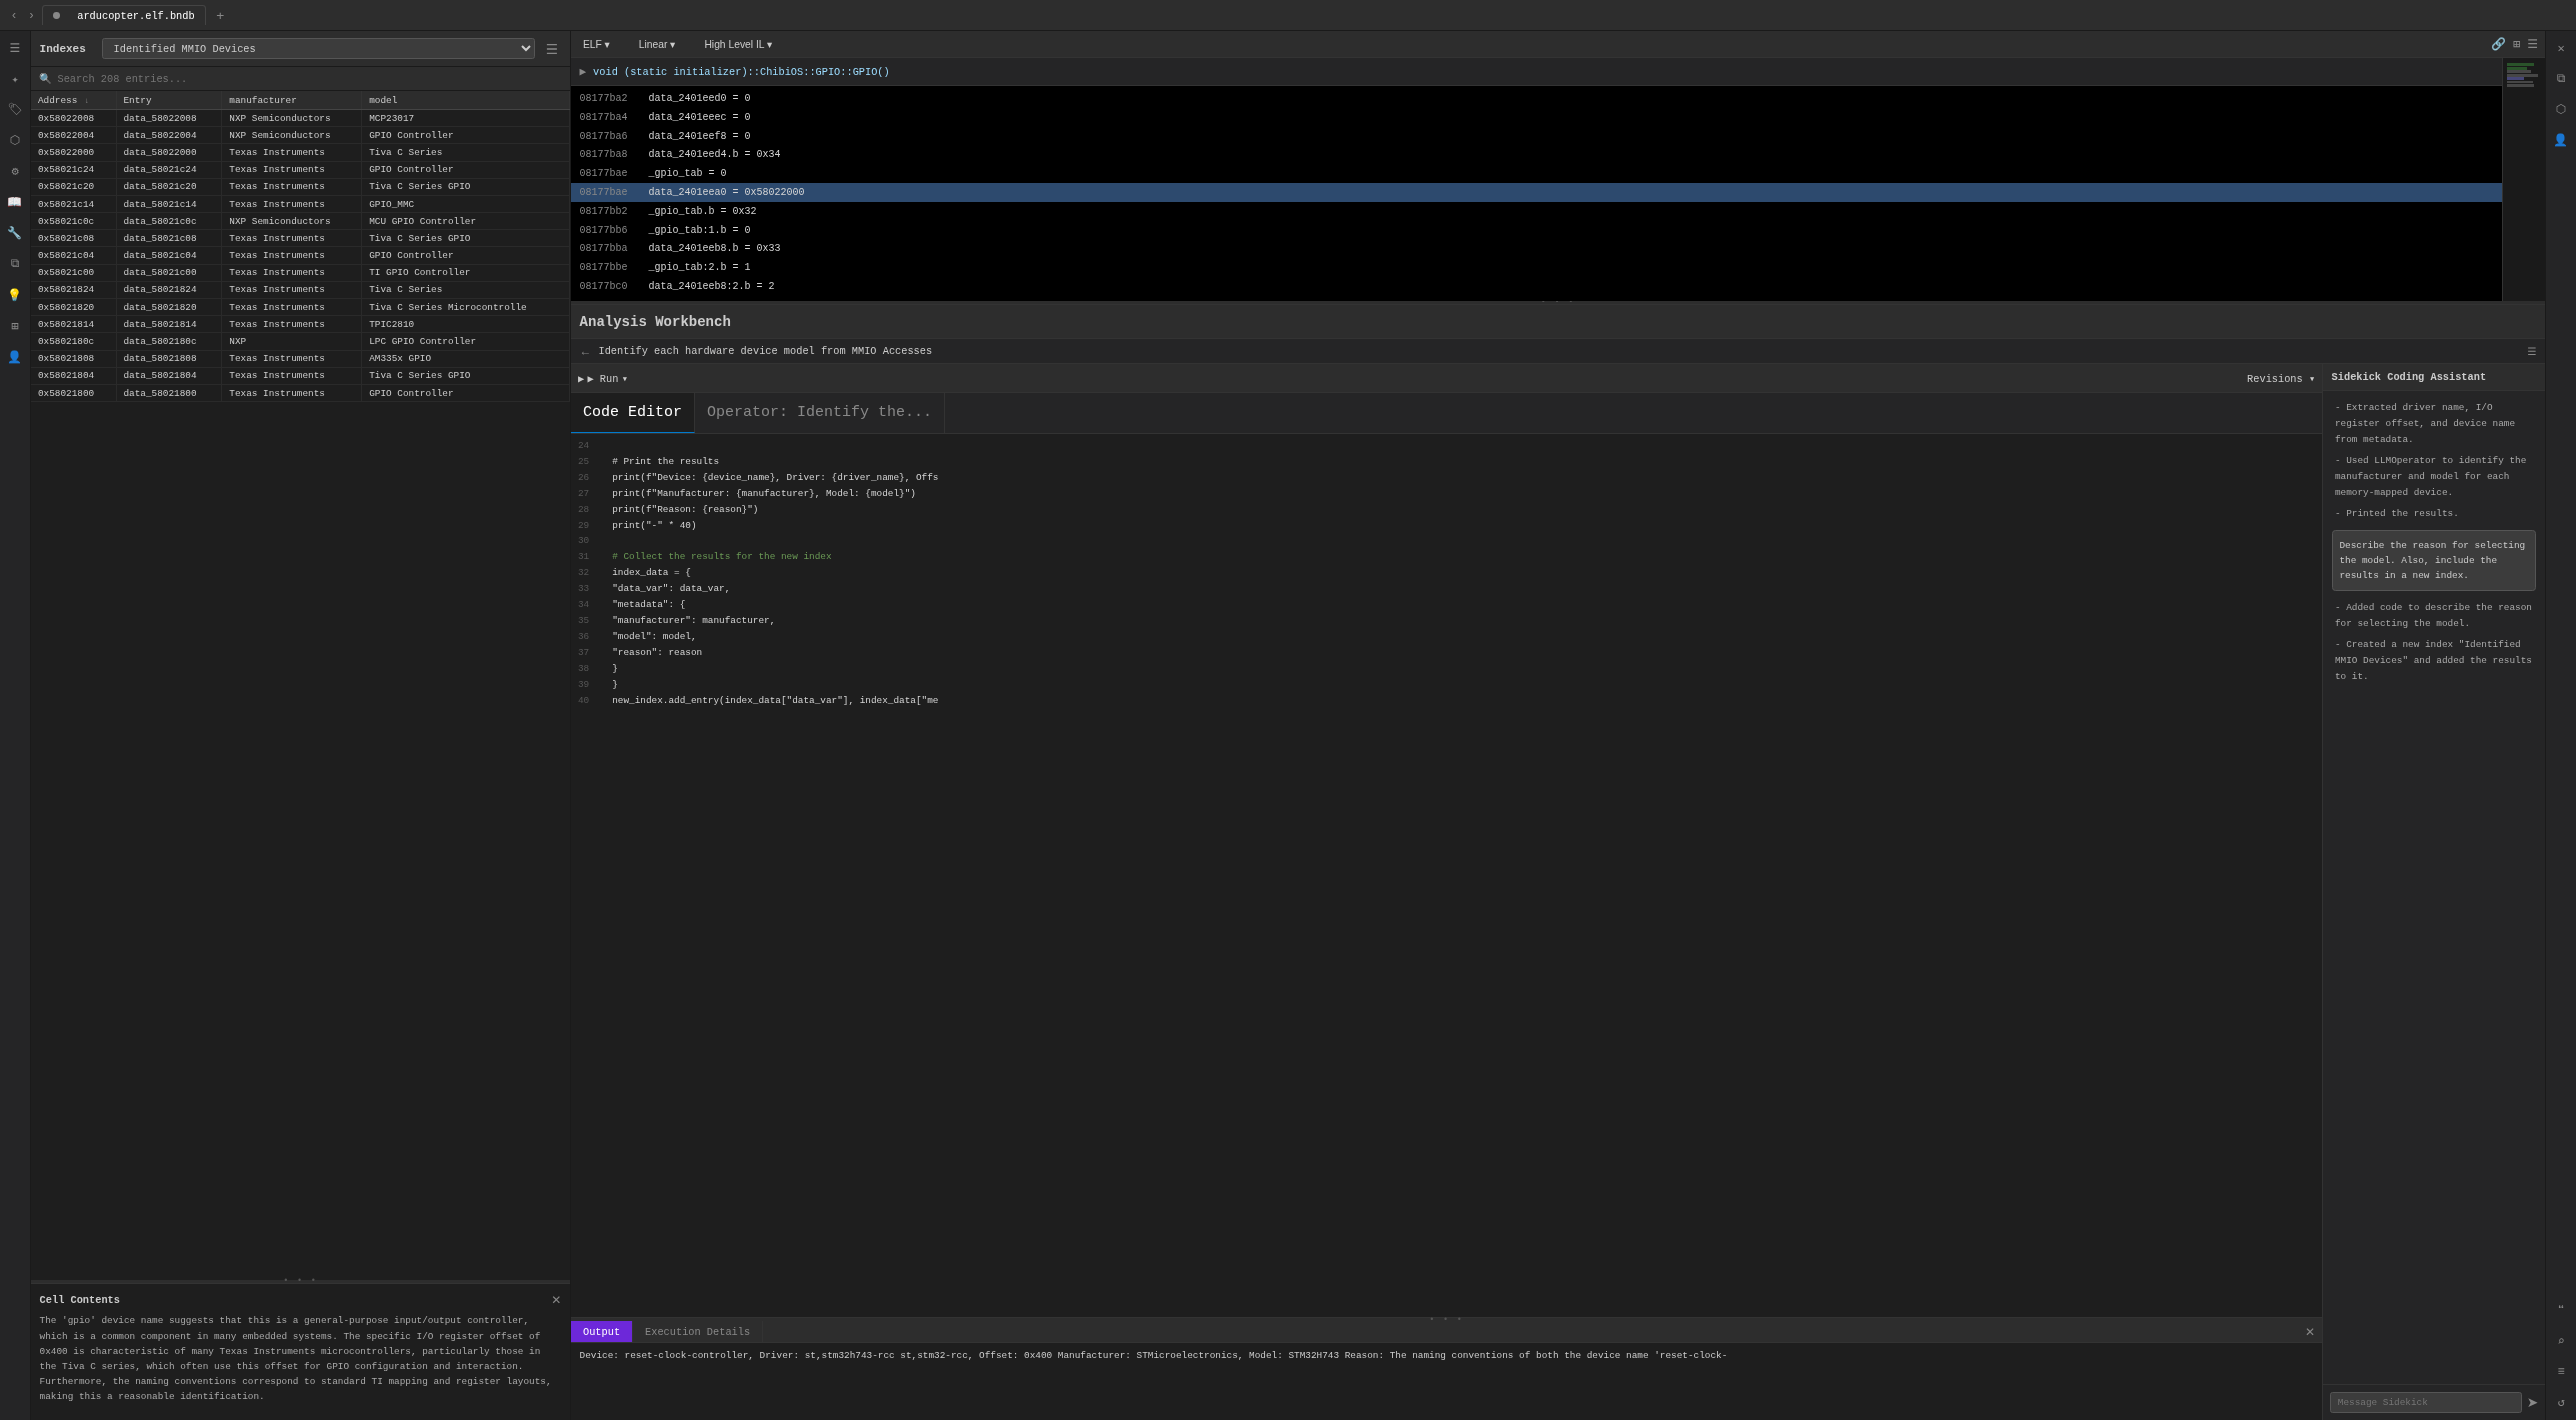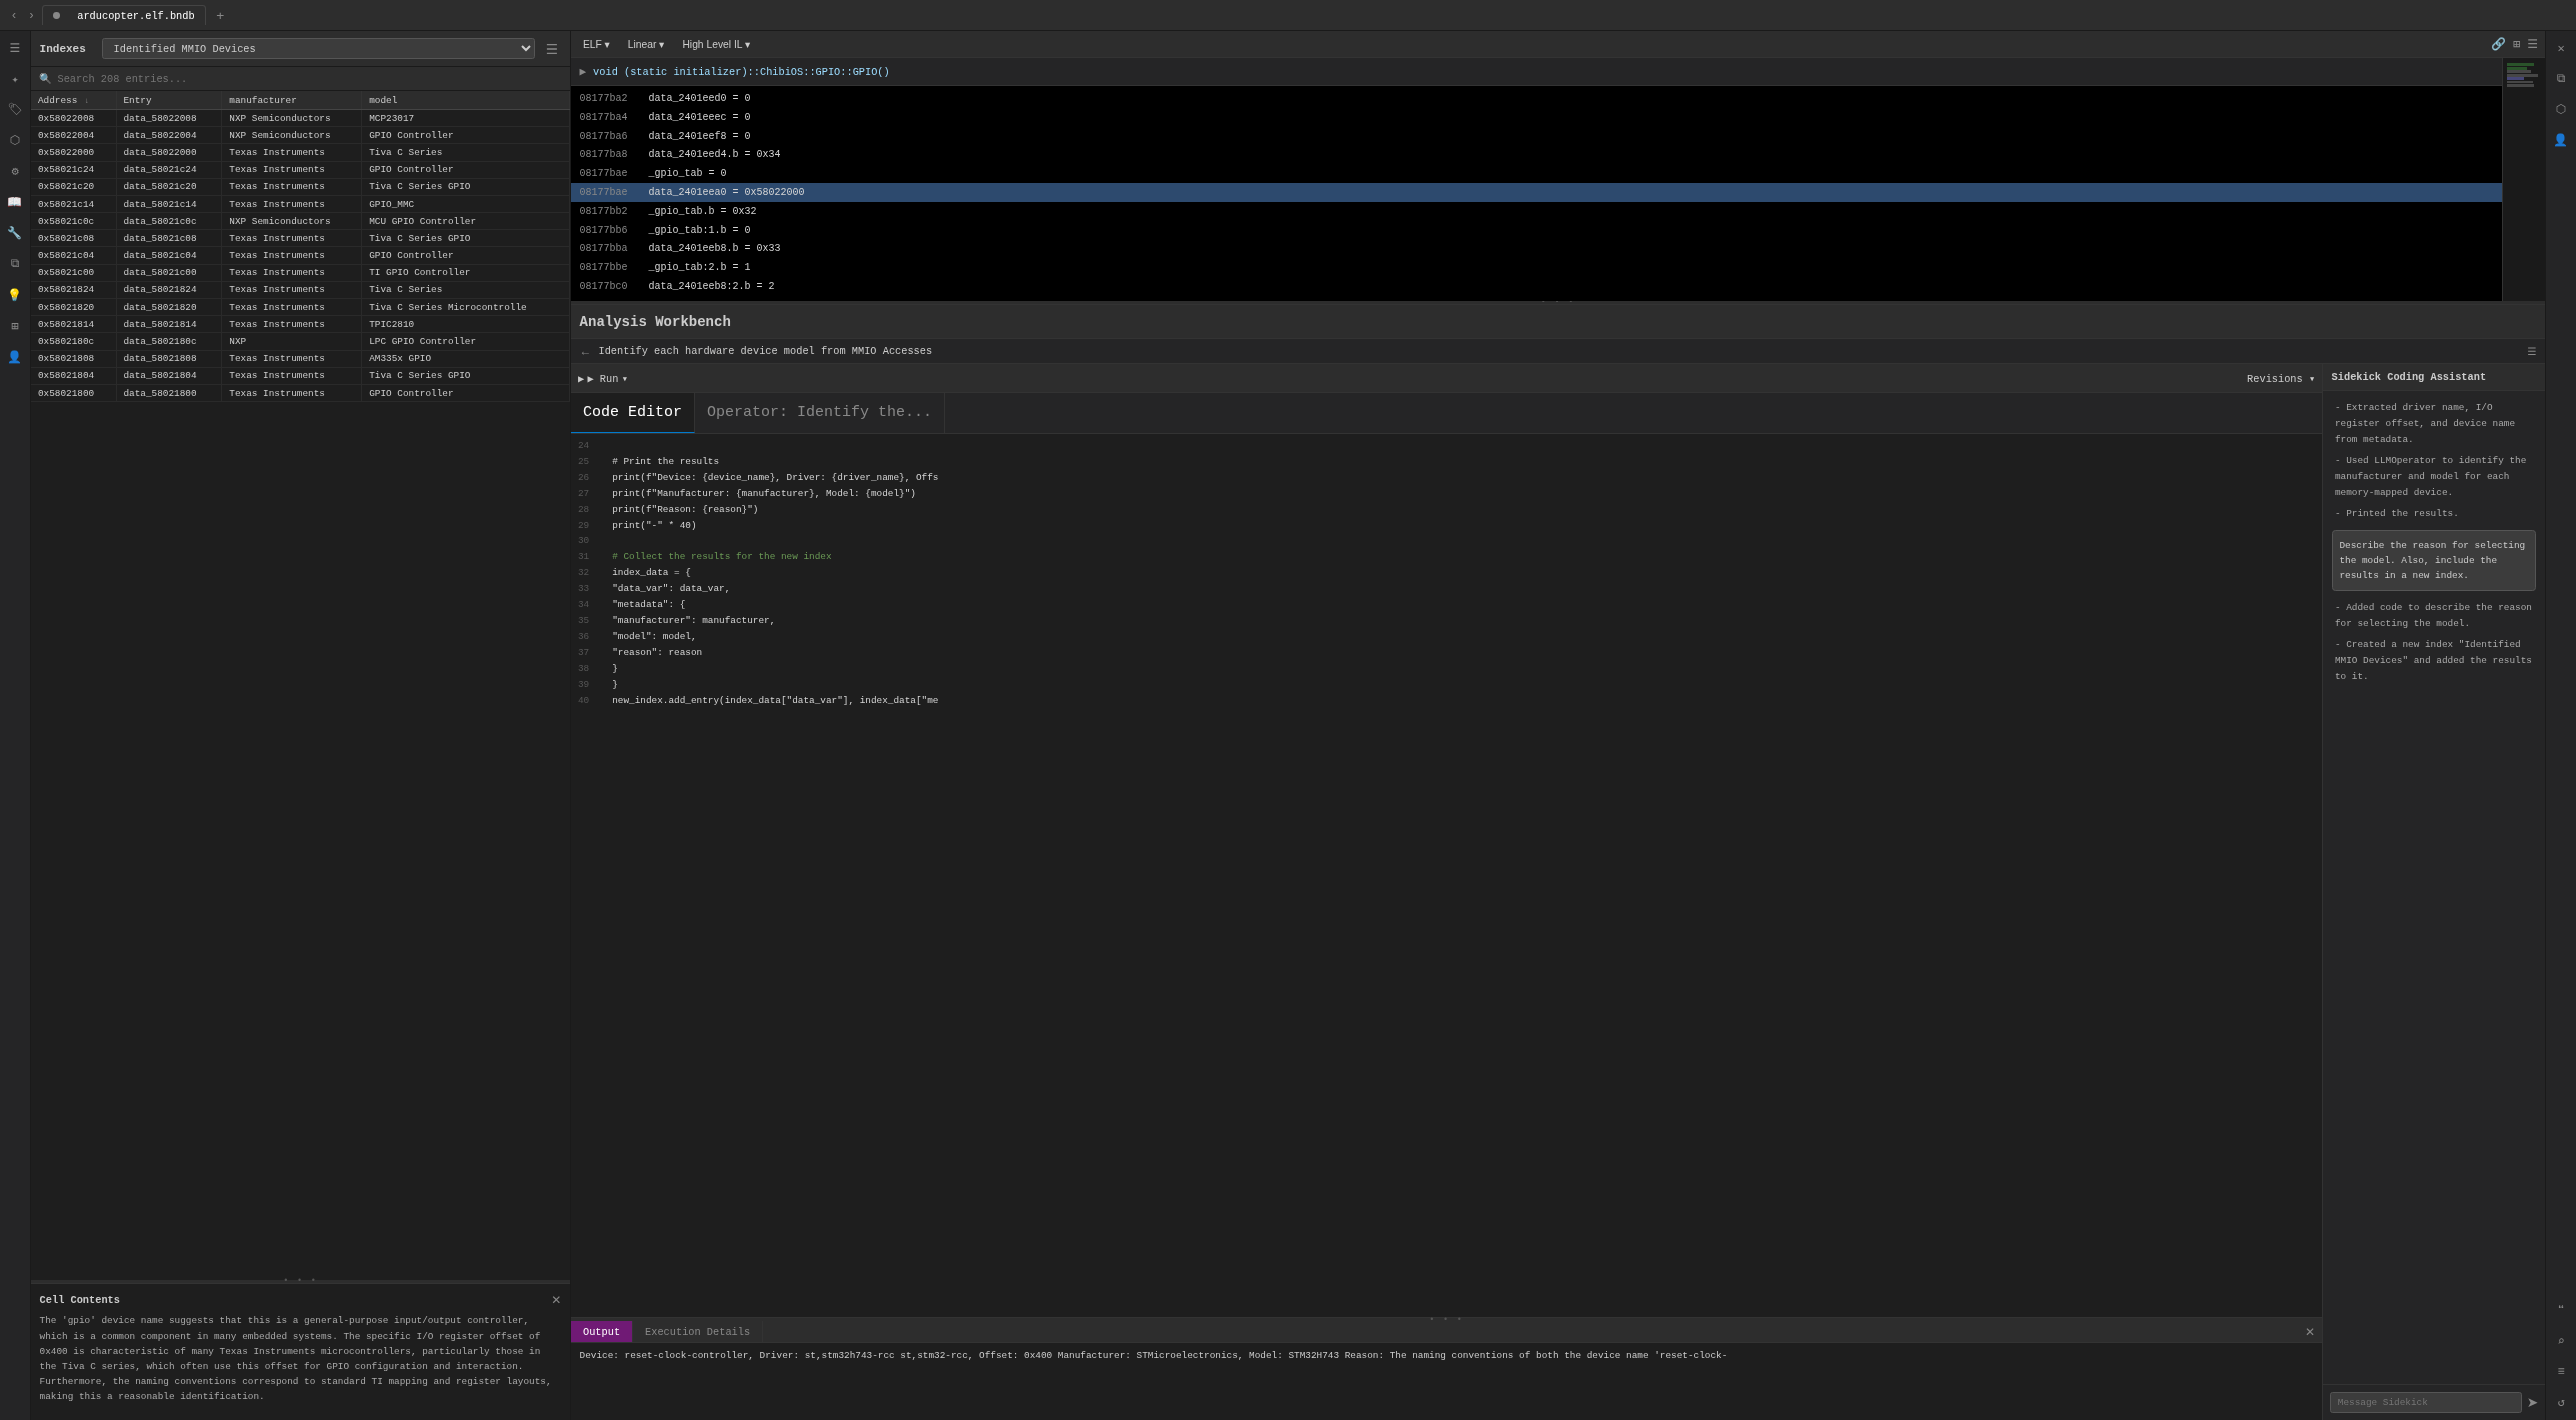--- a/index.html
+++ b/index.html
@@ -251,21 +251,21 @@
       flex-shrink: 0;
     }
 
     
     .disasm-toolbar {
       display: flex;
       align-items: center;
       background: #2d2d2d;
       padding: 3.4px 6.9px;
       border-bottom: 0.9px solid #333;
-      gap: 8px;
+      gap: 19px;
       height: 27.4px;
       flex-shrink: 0;
     }
     .toolbar-btn {
       background: none;
       border: none;
       color: #ccc;
       cursor: pointer;
       font-size: 10.3px;
       padding: 1.7px 5.1px;
@@ -467,21 +467,21 @@
       border-bottom: 0.9px solid #333;
       flex-shrink: 0;
     }
     .output-tab {
       padding: 4.3px 12px;
       font-size: 10.3px;
       color: #888;
       cursor: pointer;
       border-right: 0.9px solid #333;
     }
-    .output-tab.active { color: #fff; background: #701a75; }
+    .output-tab.active { color: #fff; background: #6d28d9; }
     .output-close {
       margin-left: auto;
       background: none;
       border: none;
       color: #888;
       cursor: pointer;
       padding: 0 6.9px;
       font-size: 12px;
     }
     .output-content {

